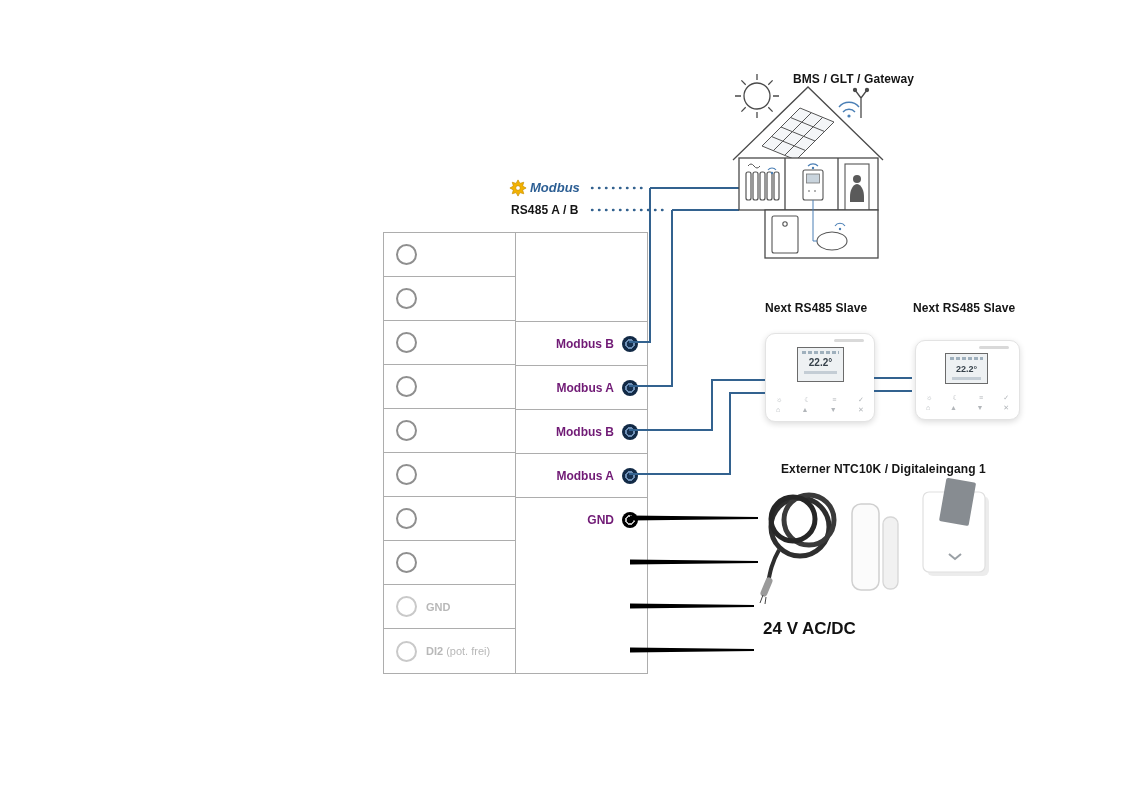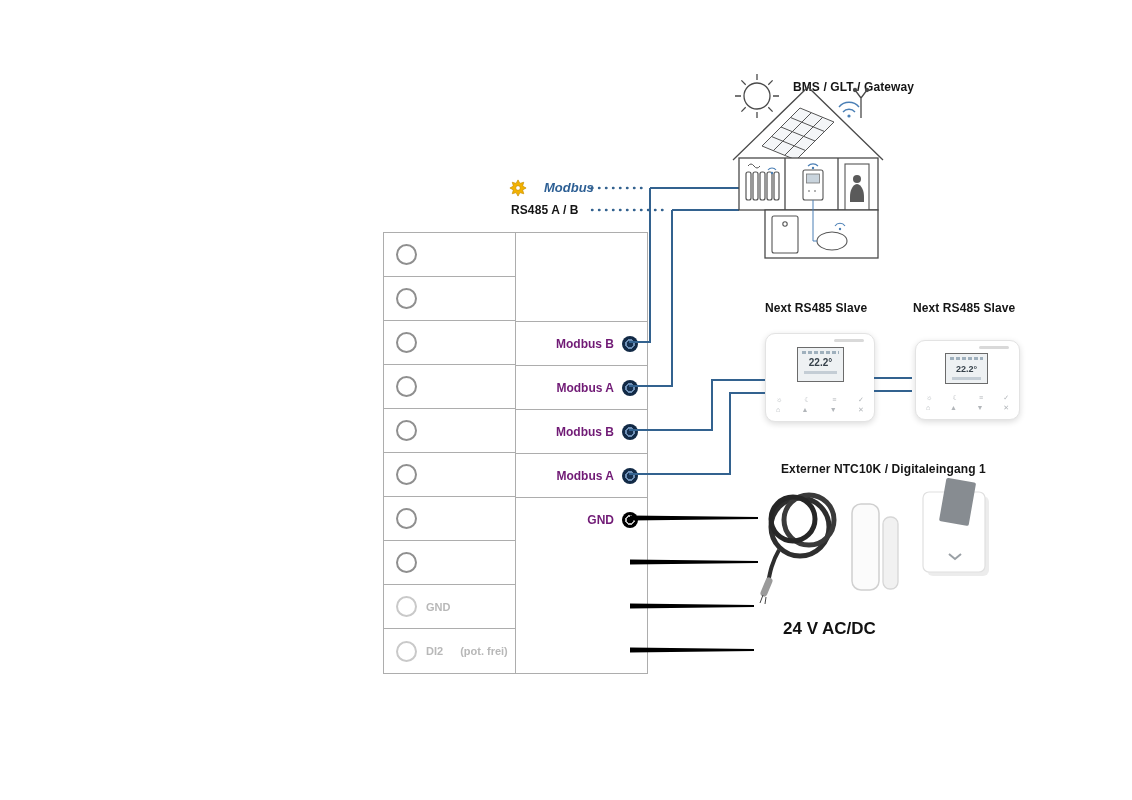--- a/index.html
+++ b/index.html
@@ -1,50 +1,50 @@
 <!DOCTYPE html>
 <html><head>
 <meta charset="utf-8">
 <style>
   html,body{margin:0;padding:0;background:#fff;}
   .canvas{position:relative;width:1132px;height:800px;background:#fff;overflow:hidden;
           font-family:"Liberation Sans",sans-serif;}
   .lbl{position:absolute;font:700 12px/14px "Liberation Sans",sans-serif;color:#151515;letter-spacing:.1px;white-space:nowrap;}
 
   
-  .modbus-label{position:absolute;left:509px;top:179px;display:flex;align-items:center;gap:17px;}
+  .modbus-label{position:absolute;left:509px;top:179px;display:flex;align-items:center;gap:3px;}
   .modbus-text{font:italic 800 13px/16px "Liberation Sans",sans-serif;color:#2d5f94;}
   .rs485-label{left:511px;top:203px;}
 
   
   #terminal-table{position:absolute;left:383px;top:232px;width:265px;height:442px;
     border:1px solid #adadad;box-sizing:border-box;background:#fff;z-index:1;}
   .left-col{position:absolute;left:0;top:0;bottom:0;width:132px;border-right:1px solid #adadad;box-sizing:border-box;}
   .t-row{height:44px;border-bottom:1px solid #adadad;box-sizing:border-box;display:flex;align-items:center;padding-left:12px;}
   .t-row:last-child{border-bottom:none;}
   .term-circle{width:21px;height:21px;border-radius:50%;border:2px solid #8f8f8f;background:#fff;box-sizing:border-box;flex:0 0 auto;}
   .term-circle.dim{border-color:#c9c9c9;}
   .t-label{margin-left:9px;font-size:11px;color:#b8b8b8;white-space:nowrap;}
   .t-label .b{font-weight:700;}
-  .t-label .s{font-weight:700;margin-left:17px;}
+  .t-label .s{font-weight:400;margin-left:3px;}
   .right-col{position:absolute;left:132px;top:88px;right:0;bottom:0;}
   .r-cell{height:44px;border-top:1px solid #adadad;box-sizing:border-box;display:flex;align-items:center;justify-content:flex-end;gap:8px;padding-right:9px;}
   .r-text{text-align:right;line-height:13px;}
   .r-main{font:700 12px/14px "Liberation Sans",sans-serif;color:#701a75;}
   .r-sub{font:700 10.5px/12px "Liberation Sans",sans-serif;color:#151515;}
   .dot{width:16px;height:16px;border-radius:50%;flex:0 0 auto;}
   .dot.blue{background:radial-gradient(circle at 50% 50%, #16304f 0 3px, #6e8fb5 3px 4.8px, #122a46 4.8px 8px);}
   .dot.black{background:radial-gradient(circle at 50% 50%, #000 0 3px, #bdbdbd 3px 4.8px, #000 4.8px 8px);}
 
   
-  .bms-label{left:793px;top:80px;}
+  .bms-label{left:793px;top:72px;}
   .slave1-label{left:765px;top:301px;}
   .slave2-label{left:913px;top:301px;}
   .extern-label{left:765px;top:462px;padding-left:16px;}
-  .supply-label{position:absolute;left:763px;top:619px;font:700 17px/20px "Liberation Sans",sans-serif;color:#111;margin-left:20px;}
+  .supply-label{position:absolute;left:763px;top:619px;font:700 17px/20px "Liberation Sans",sans-serif;color:#111;}
 
   
   .thermo{position:absolute;background:#fff;border:1px solid #e3e3e3;border-radius:10px;
     box-shadow:0 2px 6px rgba(0,0,0,.14);z-index:1;}
   #thermo1{left:765px;top:333px;width:108px;height:87px;}
   #thermo2{left:915px;top:340px;width:103px;height:78px;}
   .brand-bar{position:absolute;top:5px;right:10px;width:30px;height:3px;background:#d9d9d9;border-radius:2px;}
   .screen{position:absolute;border:1px solid #6b6b6b;background:#eef1f3;box-sizing:border-box;}
   #thermo1 .screen{left:31px;top:13px;width:47px;height:35px;}
   #thermo2 .screen{left:29px;top:12px;width:43px;height:31px;}

